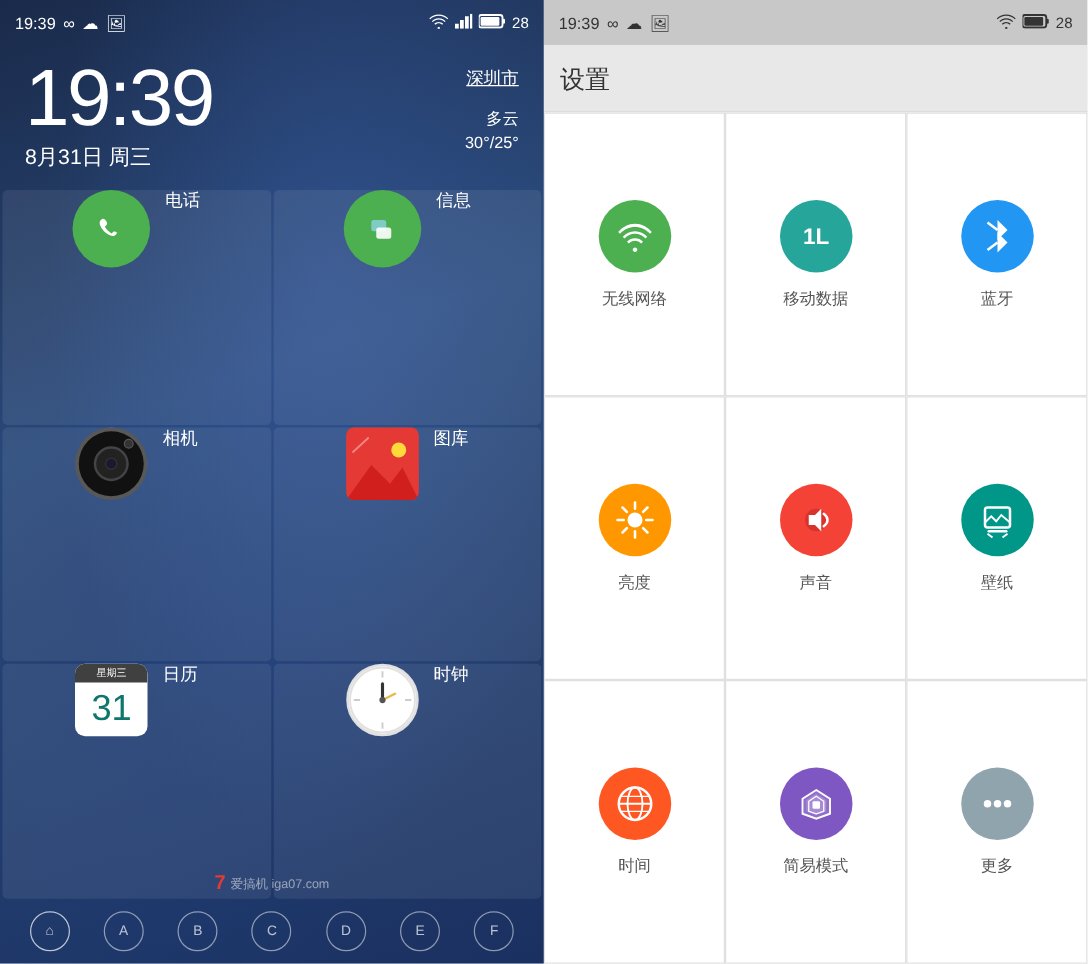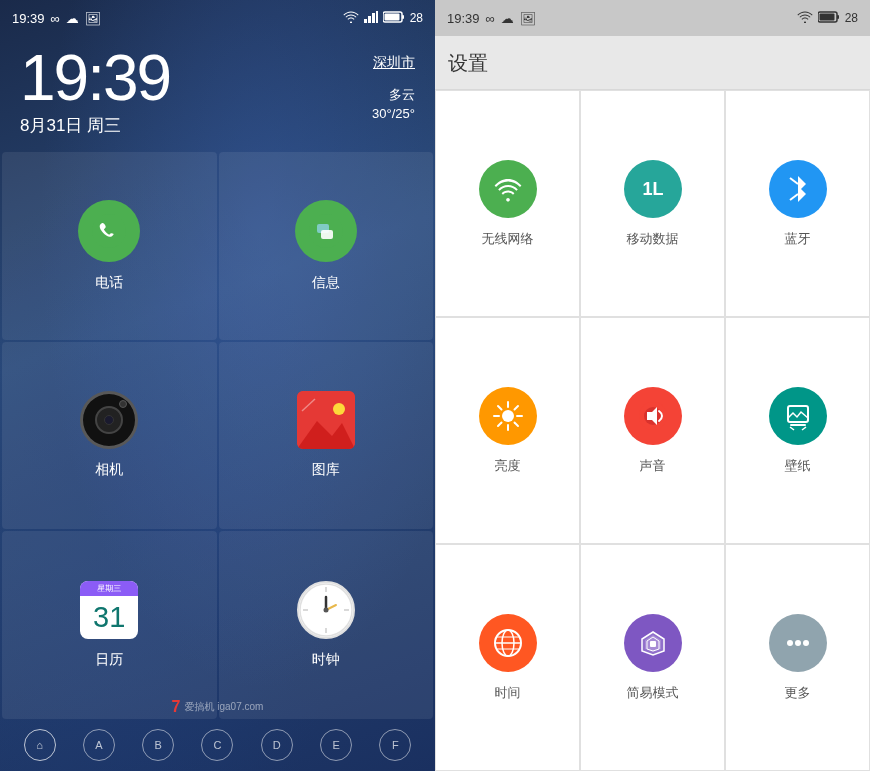--- a/index.html
+++ b/index.html
@@ -114,22 +114,21 @@
       gap: 2px;
       margin: 10px 2px 0 2px;
       position: relative;
       z-index: 10;
     }
 
     .app-cell {
       background: rgba(255,255,255,0.08);
       border-radius: 4px;
       display: flex;
-      flex-direction: column;
-      align-items: center;
+      flex-direction: row;
       justify-content: center;
       gap: 12px;
       cursor: pointer;
       transition: background 0.2s;
     }
 
     .app-icon-circle {
       width: 62px;
       height: 62px;
       border-radius: 50%;
@@ -295,21 +294,21 @@
       width: 58px;
       height: 58px;
       display: flex;
       flex-direction: column;
       align-items: center;
       justify-content: center;
       overflow: hidden;
     }
 
     .cal-header {
-      background: #8b5cf6;
+      background: #404040;
       width: 100%;
       text-align: center;
       color: white;
       font-size: 8px;
       padding: 2px 0;
     }
 
     .cal-body {
       flex: 1;
       display: flex;

